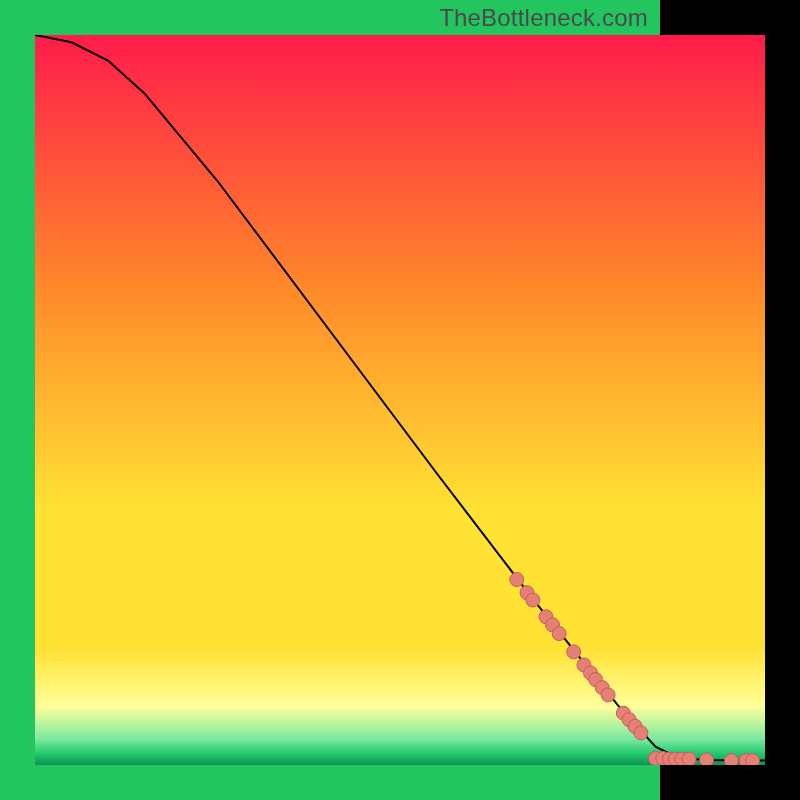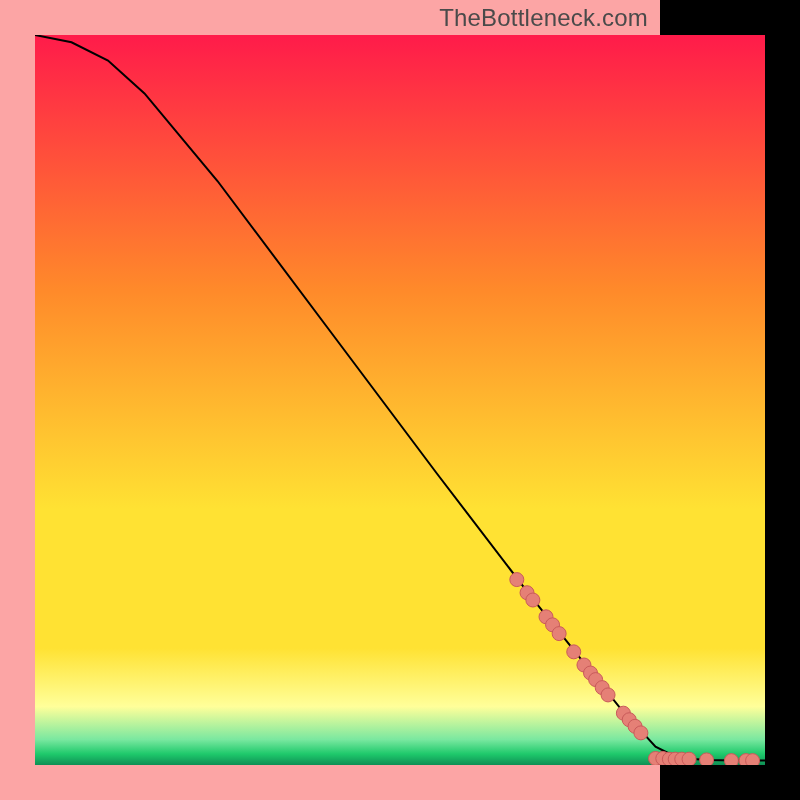--- a/index.html
+++ b/index.html
@@ -8,21 +8,21 @@
     width: 800px;
     height: 800px;
     background: #000;
     overflow: hidden;
     font-family: Arial, Helvetica, sans-serif;
   }
   .frame {
     position: relative;
     width: 660px;
     height: 800px;
-    background: #fca5a5;
+    background: #22c55e;
   }
   .attribution {
     position: absolute;
     top: 4px;
     right: 12px;
     color: #4a4a4a;
     font-size: 24px;
     font-weight: 400;
     letter-spacing: 0.2px;
   }

